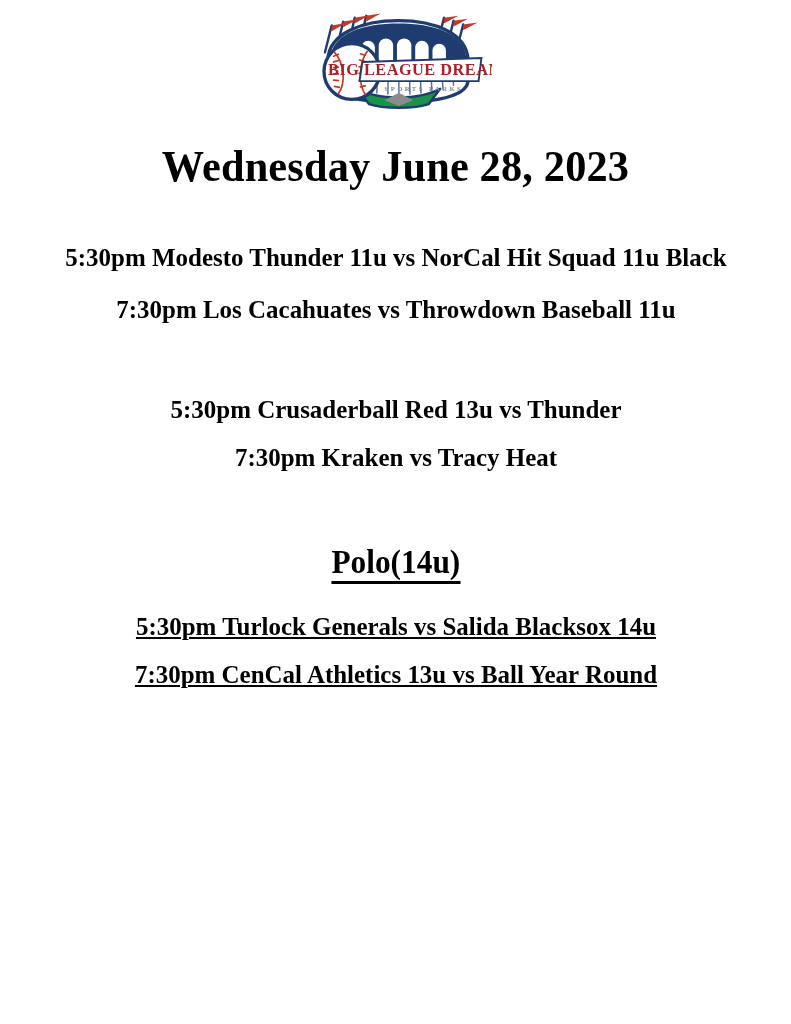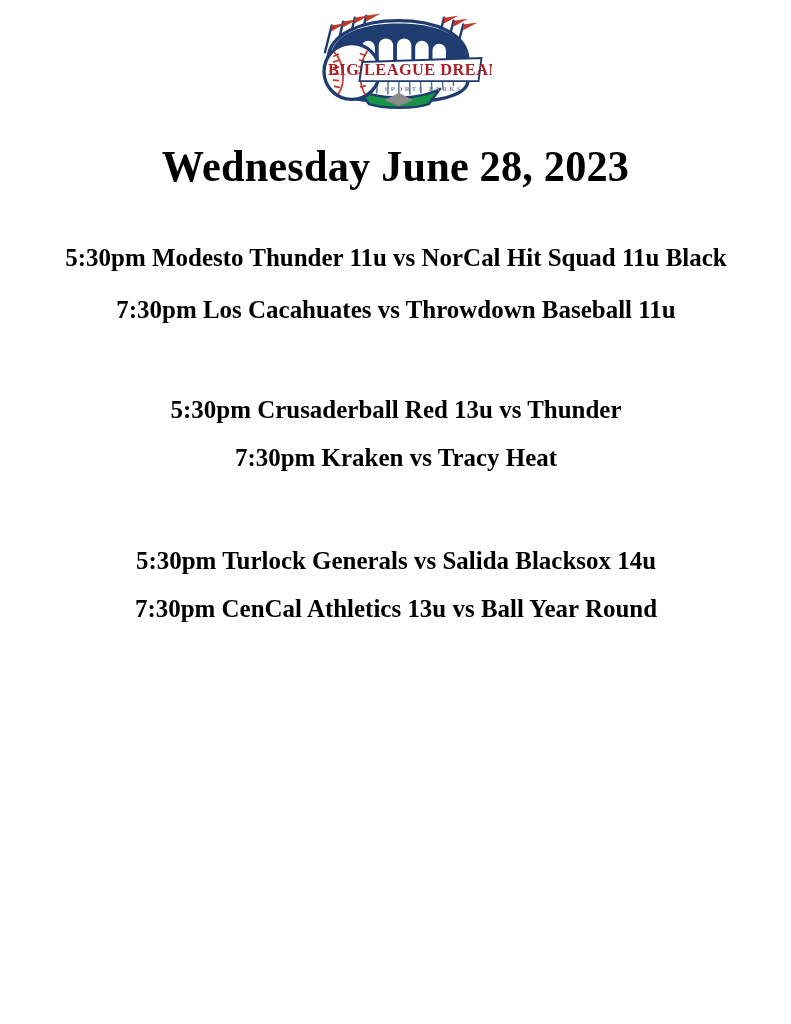--- a/index.html
+++ b/index.html
@@ -83,21 +83,21 @@
   
   .sec-1{ margin-top:54px; }
   .sec-1 .games{ margin-top:26px; }
   .sec-1 .game-line + .game-line{ margin-top:22px; }
 
   .sec-2{ margin-top:70px; }
   .sec-2 .games{ margin-top:34px; }
   .sec-2 .game-line + .game-line{ margin-top:18px; }
 
   .sec-3{ margin-top:72px; }
-  .sec-3 .games{ margin-top:28px; }
+  .sec-3 .games{ margin-top:28px;text-decoration:underline; }
   .sec-3 .game-line + .game-line{ margin-top:18px; }
 </style>
 </head>
 <body>
 
 <div class="page">
 
   <div class="logo-wrap">
     <svg class="logo" viewBox="0 0 400 216" aria-hidden="true">
 
@@ -181,19 +181,22 @@
   </div>
 
   <div class="section sec-2">
     <div class="games">
       <div class="game-line">5:30pm   Crusaderball Red 13u vs Thunder</div>
       <div class="game-line">7:30pm  Kraken vs Tracy Heat</div>
     </div>
   </div>
 
   <div class="section sec-3">
+    <div class="heading-row">
+      <span class="section-heading">Polo(14u)</span>
+    </div>
     <div class="games">
       <div class="game-line">5:30pm  Turlock Generals vs Salida Blacksox 14u</div>
       <div class="game-line">7:30pm CenCal Athletics 13u vs Ball Year Round</div>
     </div>
   </div>
 
 </div>
 
 </body></html>

